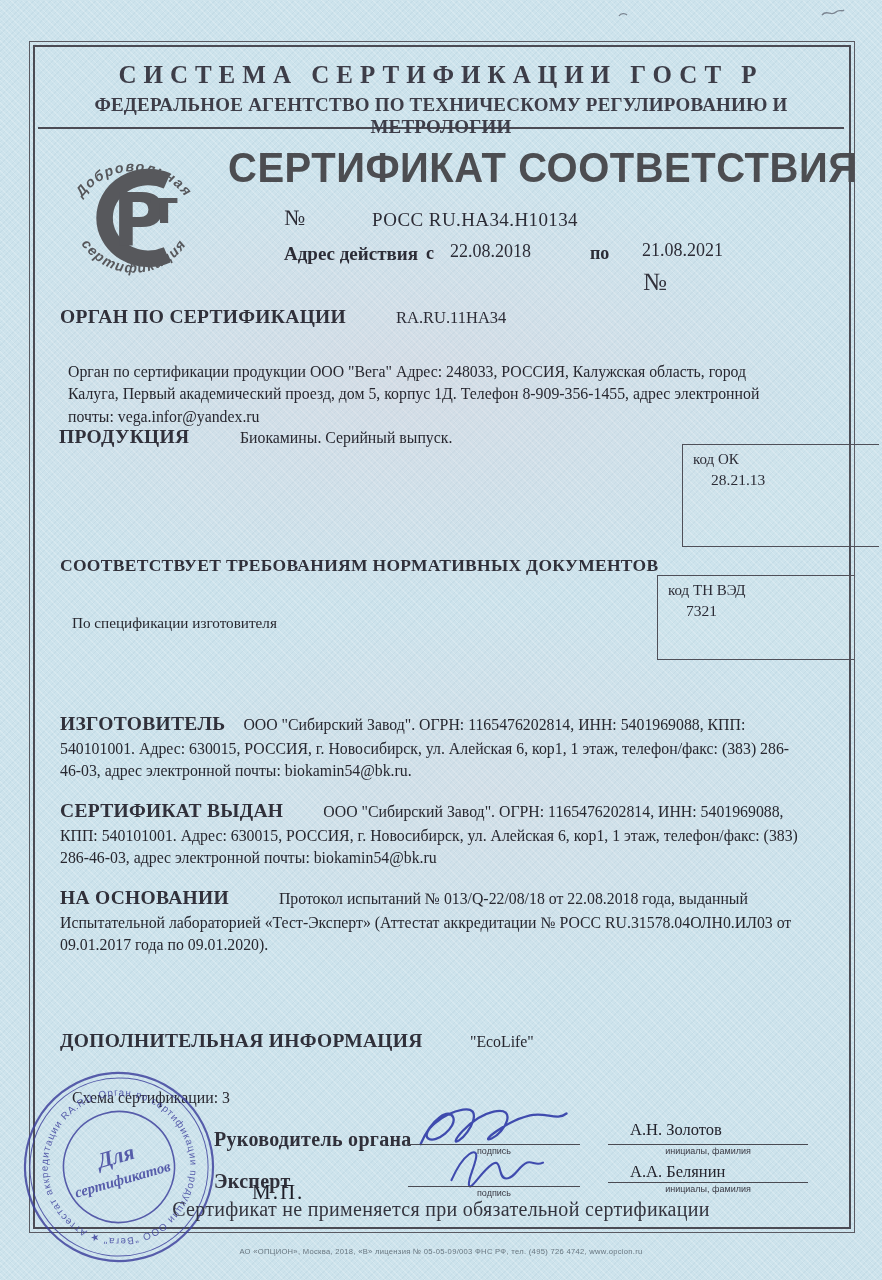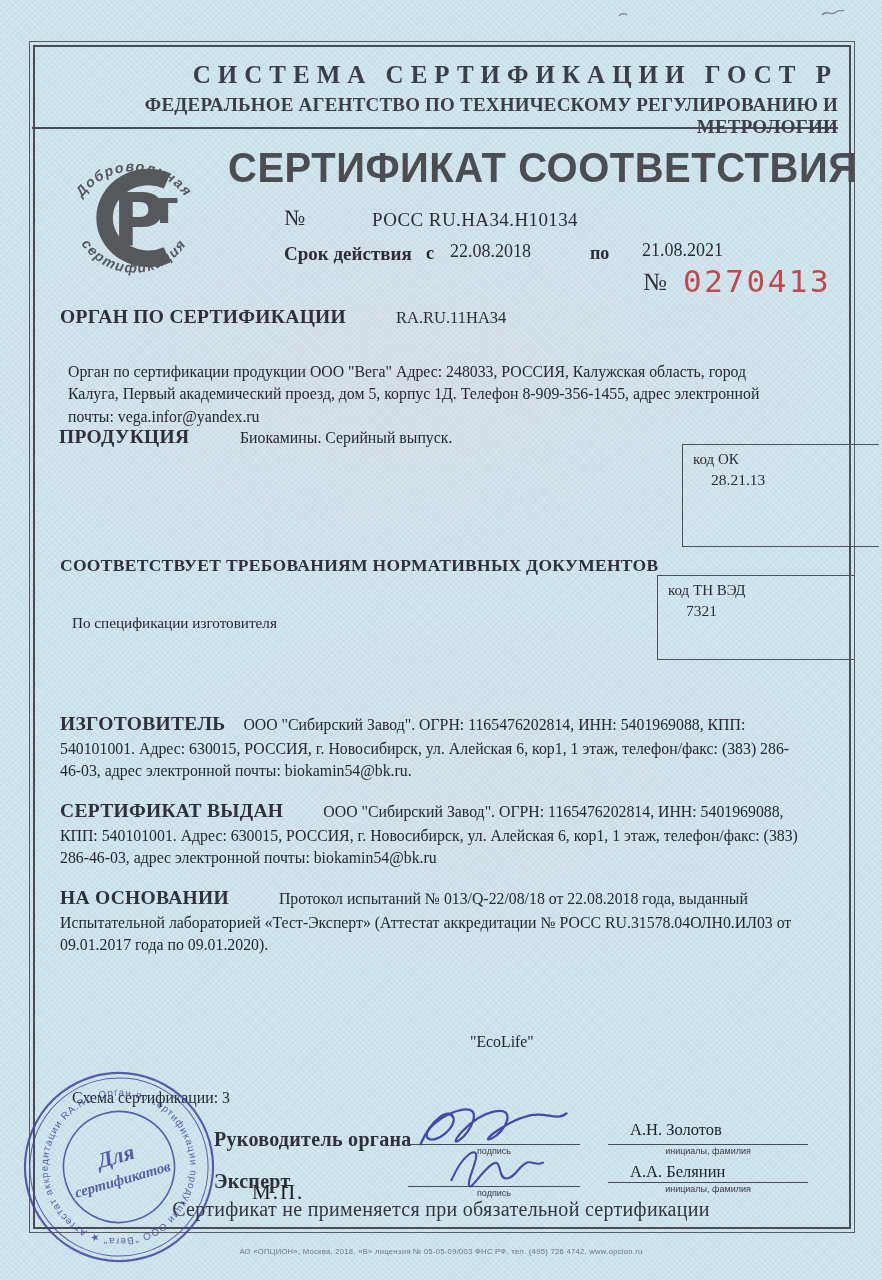--- a/index.html
+++ b/index.html
@@ -9,21 +9,21 @@
     background-color:#cde3ec;
     background-image:
       radial-gradient(ellipse 620px 320px at 46% 30%, rgba(228,206,216,0.30), rgba(0,0,0,0) 70%),
       radial-gradient(ellipse 520px 280px at 55% 62%, rgba(228,210,218,0.22), rgba(0,0,0,0) 70%),
       repeating-linear-gradient(45deg, rgba(255,255,255,0.20) 0 1px, rgba(0,0,0,0) 1px 4px),
       repeating-linear-gradient(-45deg, rgba(124,166,187,0.10) 0 1px, rgba(0,0,0,0) 1px 4px);
   }
   .abs{position:absolute;}
   .frame-outer{position:absolute;left:29px;top:41px;width:824px;height:1190px;border:1px solid #5a5a62;}
   .frame-inner{position:absolute;left:3px;top:3px;right:3px;bottom:3px;border:2px solid #4b4b54;}
-  .header{position:absolute;left:32px;top:48px;width:806px;height:79px;border-bottom:2px solid #4b4b54;text-align:right;}
+  .header{position:absolute;left:38px;top:48px;width:806px;height:79px;border-bottom:2px solid #4b4b54;text-align:center;}
   .header .l1{margin-top:13px;font-weight:bold;font-size:25px;letter-spacing:7px;color:#3d3d48;}
   .header .l2{margin-top:5px;font-weight:bold;font-size:19px;letter-spacing:0.2px;color:#3d3d48;}
   .cert-title{left:228px;top:144px;font-family:"Liberation Sans",sans-serif;font-weight:bold;
     font-size:40px;color:#4c4d51;letter-spacing:0.5px;transform:scaleY(1.06);transform-origin:top left;}
   .logo{left:56px;top:136px;width:156px;height:156px;}
   .logo-arc{font-family:"Liberation Sans",sans-serif;font-size:14.5px;font-weight:bold;font-style:italic;
     fill:#56575b;letter-spacing:1.5px;}
   .num-label{left:284px;top:205px;font-size:22px;color:#2c2c36;}
   .num-value{left:372px;top:209px;font-size:19px;letter-spacing:0.4px;color:#2c2c36;}
   .valid-label{left:284px;top:243px;font-size:19px;font-weight:bold;color:#2c2c36;}
@@ -114,27 +114,26 @@
     <text class="logo-arc"><textPath href="#arcTop" startOffset="50%" text-anchor="middle">Добровольная</textPath></text>
     <text class="logo-arc"><textPath href="#arcBot" startOffset="50%" text-anchor="middle">сертификация</textPath></text>
     <path d="M 114,46 A 45,42 0 1 0 114,122" fill="none" stroke="#57585c" stroke-width="17"></path>
     <text x="58" y="113" font-family="DejaVu Sans" font-size="74" font-weight="bold" fill="#57585c">Р</text>
     <text x="97" y="89" font-family="DejaVu Sans" font-size="48" font-weight="bold" fill="#57585c">т</text>
   </svg>
 
   <div class="abs cert-title">СЕРТИФИКАТ СООТВЕТСТВИЯ</div>
   <div class="abs num-label">№</div>
   <div class="abs num-value">РОСС RU.НА34.Н10134</div>
-  <div class="abs valid-label">Срок действия</div>
+  <div class="abs valid-label">Адрес действия</div>
   <div class="abs valid-from-label">с</div>
   <div class="abs valid-from">22.08.2018</div>
   <div class="abs valid-to-label">по</div>
   <div class="abs valid-to">21.08.2021</div>
   <div class="abs blank-no-label">№</div>
-  <div class="abs blank-no">0270413</div>
 
   <div class="abs s-label body-label">ОРГАН ПО СЕРТИФИКАЦИИ</div>
   <div class="abs body-code">RA.RU.11НА34</div>
   <div class="abs body-text">Орган по сертификации продукции ООО "Вега" Адрес: 248033, РОССИЯ, Калужская область, город Калуга, Первый академический проезд, дом 5, корпус 1Д. Телефон 8-909-356-1455, адрес электронной почты: vega.infor@yandex.ru</div>
 
   <div class="abs s-label product-label">ПРОДУКЦИЯ</div>
   <div class="abs product-text">Биокамины. Серийный выпуск.</div>
   <div class="abs code-box ok-box">
     <div class="box-label">код ОК</div>
     <div class="box-value">28.21.13</div>
@@ -146,20 +145,21 @@
     <div class="box-label">код ТН ВЭД</div>
     <div class="box-value">7321</div>
   </div>
 
   <p class="abs para manufacturer"><span class="inline-label">ИЗГОТОВИТЕЛЬ</span><span>ООО "Сибирский Завод". ОГРН: 1165476202814, ИНН: 5401969088, КПП: 540101001. Адрес: 630015, РОССИЯ, г. Новосибирск, ул. Алейская 6, кор1, 1 этаж, телефон/факс: (383) 286-46-03, адрес электронной почты: biokamin54@bk.ru.</span></p>
 
   <p class="abs para issued"><span class="inline-label">СЕРТИФИКАТ ВЫДАН</span><span>ООО "Сибирский Завод". ОГРН: 1165476202814, ИНН: 5401969088, КПП: 540101001. Адрес: 630015, РОССИЯ, г. Новосибирск, ул. Алейская 6, кор1, 1 этаж, телефон/факс: (383) 286-46-03, адрес электронной почты: biokamin54@bk.ru</span></p>
 
   <p class="abs para basis"><span class="inline-label">НА ОСНОВАНИИ</span><span>Протокол испытаний № 013/Q-22/08/18 от 22.08.2018 года, выданный Испытательной лабораторией «Тест-Эксперт» (Аттестат аккредитации № РОСС RU.31578.04ОЛН0.ИЛ03 от 09.01.2017 года по 09.01.2020).</span></p>
 
+  <div class="abs s-label additional-label">ДОПОЛНИТЕЛЬНАЯ ИНФОРМАЦИЯ</div>
   <div class="abs additional-text">"EcoLife"</div>
   <div class="abs scheme-text">Схема сертификации: 3</div>
 
   <svg class="abs stamp" viewBox="0 0 200 200">
     <defs>
         <path id="ringPath" d="M 100,28 a 72,72 0 1 1 -0.01,0"></path>
       </defs>
     <circle cx="100" cy="100" r="95" fill="none" stroke="currentColor" stroke-width="2.2"></circle>
     <circle cx="100" cy="100" r="90" fill="none" stroke="currentColor" stroke-width="1"></circle>
     <circle cx="100" cy="100" r="56" fill="none" stroke="currentColor" stroke-width="1.6"></circle>

